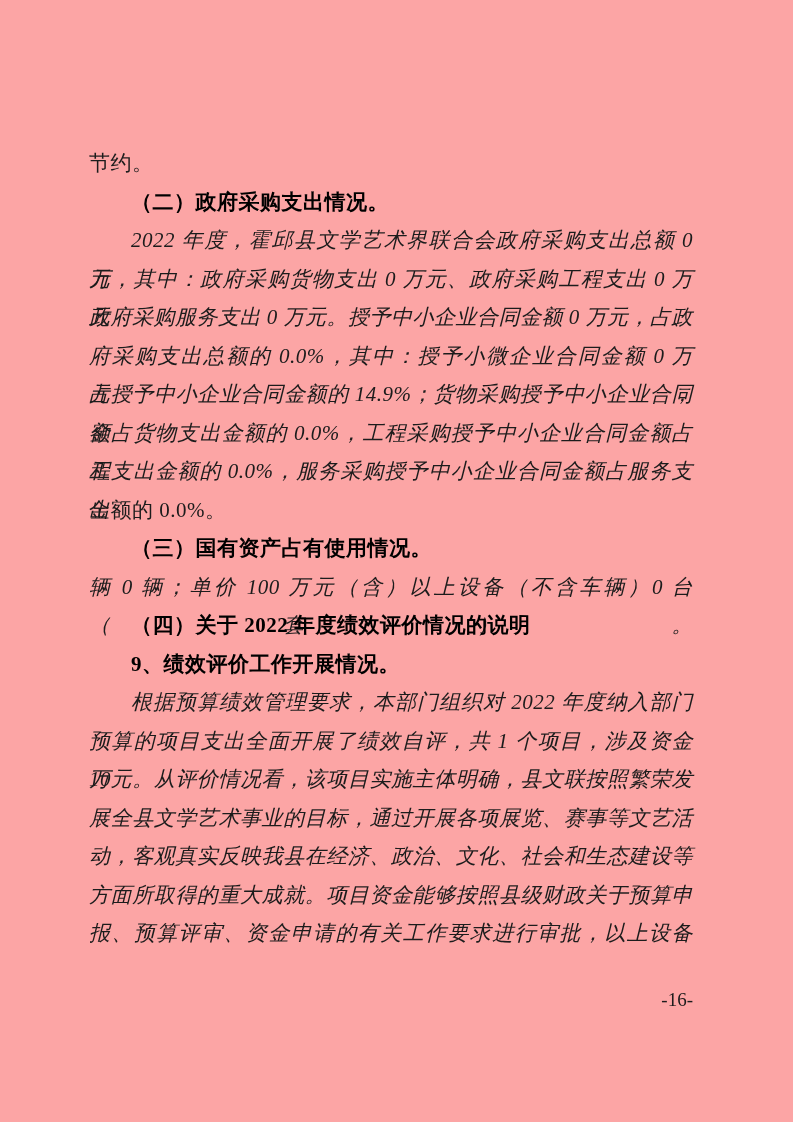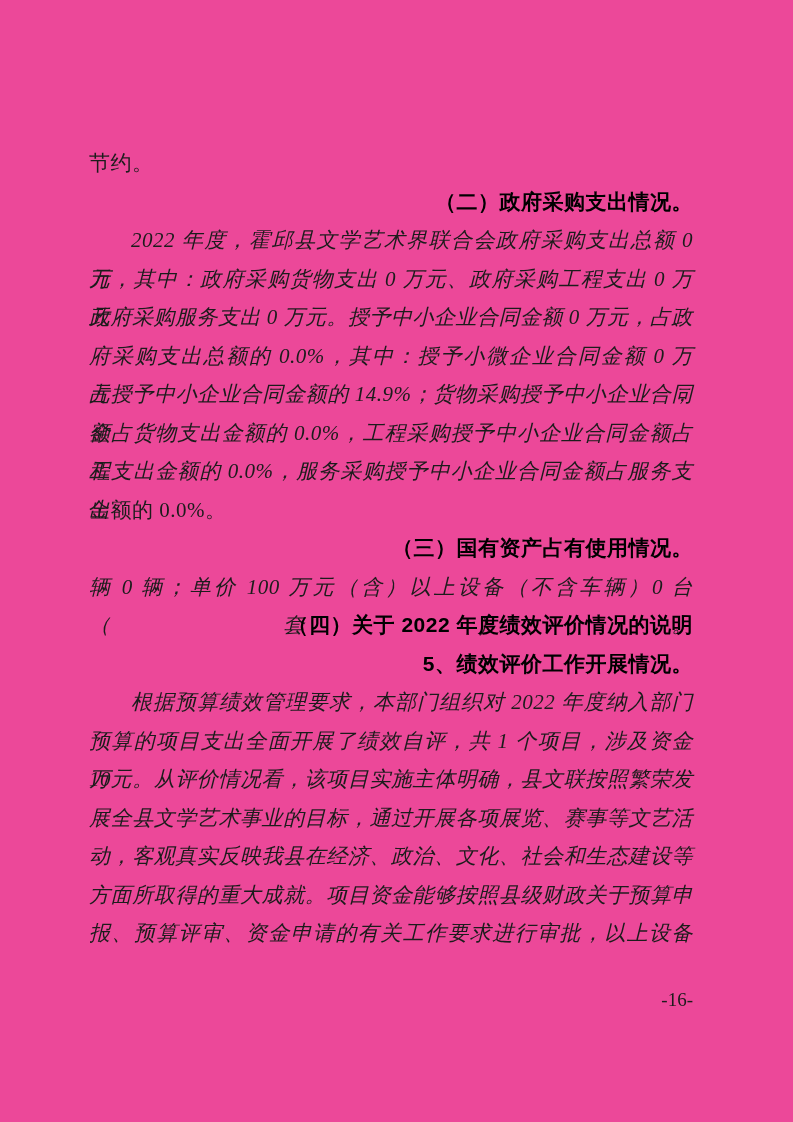--- a/index.html
+++ b/index.html
@@ -4,21 +4,21 @@
 <style>
   html, body {
     margin: 0;
     padding: 0;
     background: #ffffff;
   }
   .page {
     position: relative;
     width: 793px;
     height: 1122px;
-    background: #ec4899;
+    background: #fca5a5;
     overflow: hidden;
     font-family: "Liberation Serif", "DejaVu Serif", serif;
     color: #1c1c1c;
   }
   .textblock {
     position: absolute;
     left: 89px;
     top: 144px;
     width: 604px;
   }
@@ -35,25 +35,24 @@
     text-align-last: justify;
     text-justify: inter-ideograph;
     font-style: italic;
   }
   
   .line.indent {
     text-indent: 2em;
   }
   
   .line.heading {
-    font-family: Liberation Sans, sans-serif;
+    font-family: Liberation Serif, serif;
     font-weight: 700;
     color: #000000;
     letter-spacing: 0.5px;
-    text-align: right;
   }
   .pagenum {
     position: absolute;
     top: 988px;
     right: 100px;
     font-size: 19px;
     line-height: 24px;
     color: #1c1c1c;
   }
 </style>
@@ -68,21 +67,21 @@
     <div class="line j">元，其中：政府采购货物支出 0 万元、政府采购工程支出 0 万元、</div>
     <div class="line j">政府采购服务支出 0 万元。授予中小企业合同金额 0 万元，占政</div>
     <div class="line j">府采购支出总额的 0.0%，其中：授予小微企业合同金额 0 万元，</div>
     <div class="line j">占授予中小企业合同金额的 14.9%；货物采购授予中小企业合同金</div>
     <div class="line j">额占货物支出金额的 0.0%，工程采购授予中小企业合同金额占工</div>
     <div class="line j">程支出金额的 0.0%，服务采购授予中小企业合同金额占服务支出</div>
     <div class="line">金额的 0.0%。</div>
     <div class="line heading indent">（三）国有资产占有使用情况。</div>
     <div class="line j">辆 0 辆；单价 100 万元（含）以上设备（不含车辆）0 台（套）。</div>
     <div class="line heading indent">（四）关于 2022 年度绩效评价情况的说明</div>
-    <div class="line heading indent">5、绩效评价工作开展情况。</div>
+    <div class="line heading indent">9、绩效评价工作开展情况。</div>
     <div class="line j indent">根据预算绩效管理要求，本部门组织对 2022 年度纳入部门</div>
     <div class="line j">预算的项目支出全面开展了绩效自评，共 1 个项目，涉及资金 10</div>
     <div class="line j">万元。从评价情况看，该项目实施主体明确，县文联按照繁荣发</div>
     <div class="line j">展全县文学艺术事业的目标，通过开展各项展览、赛事等文艺活</div>
     <div class="line j">动，客观真实反映我县在经济、政治、文化、社会和生态建设等</div>
     <div class="line j">方面所取得的重大成就。项目资金能够按照县级财政关于预算申</div>
     <div class="line j">报、预算评审、资金申请的有关工作要求进行审批，以上设备</div>
   </div>
   <div class="pagenum">-16-</div>
 </div>

